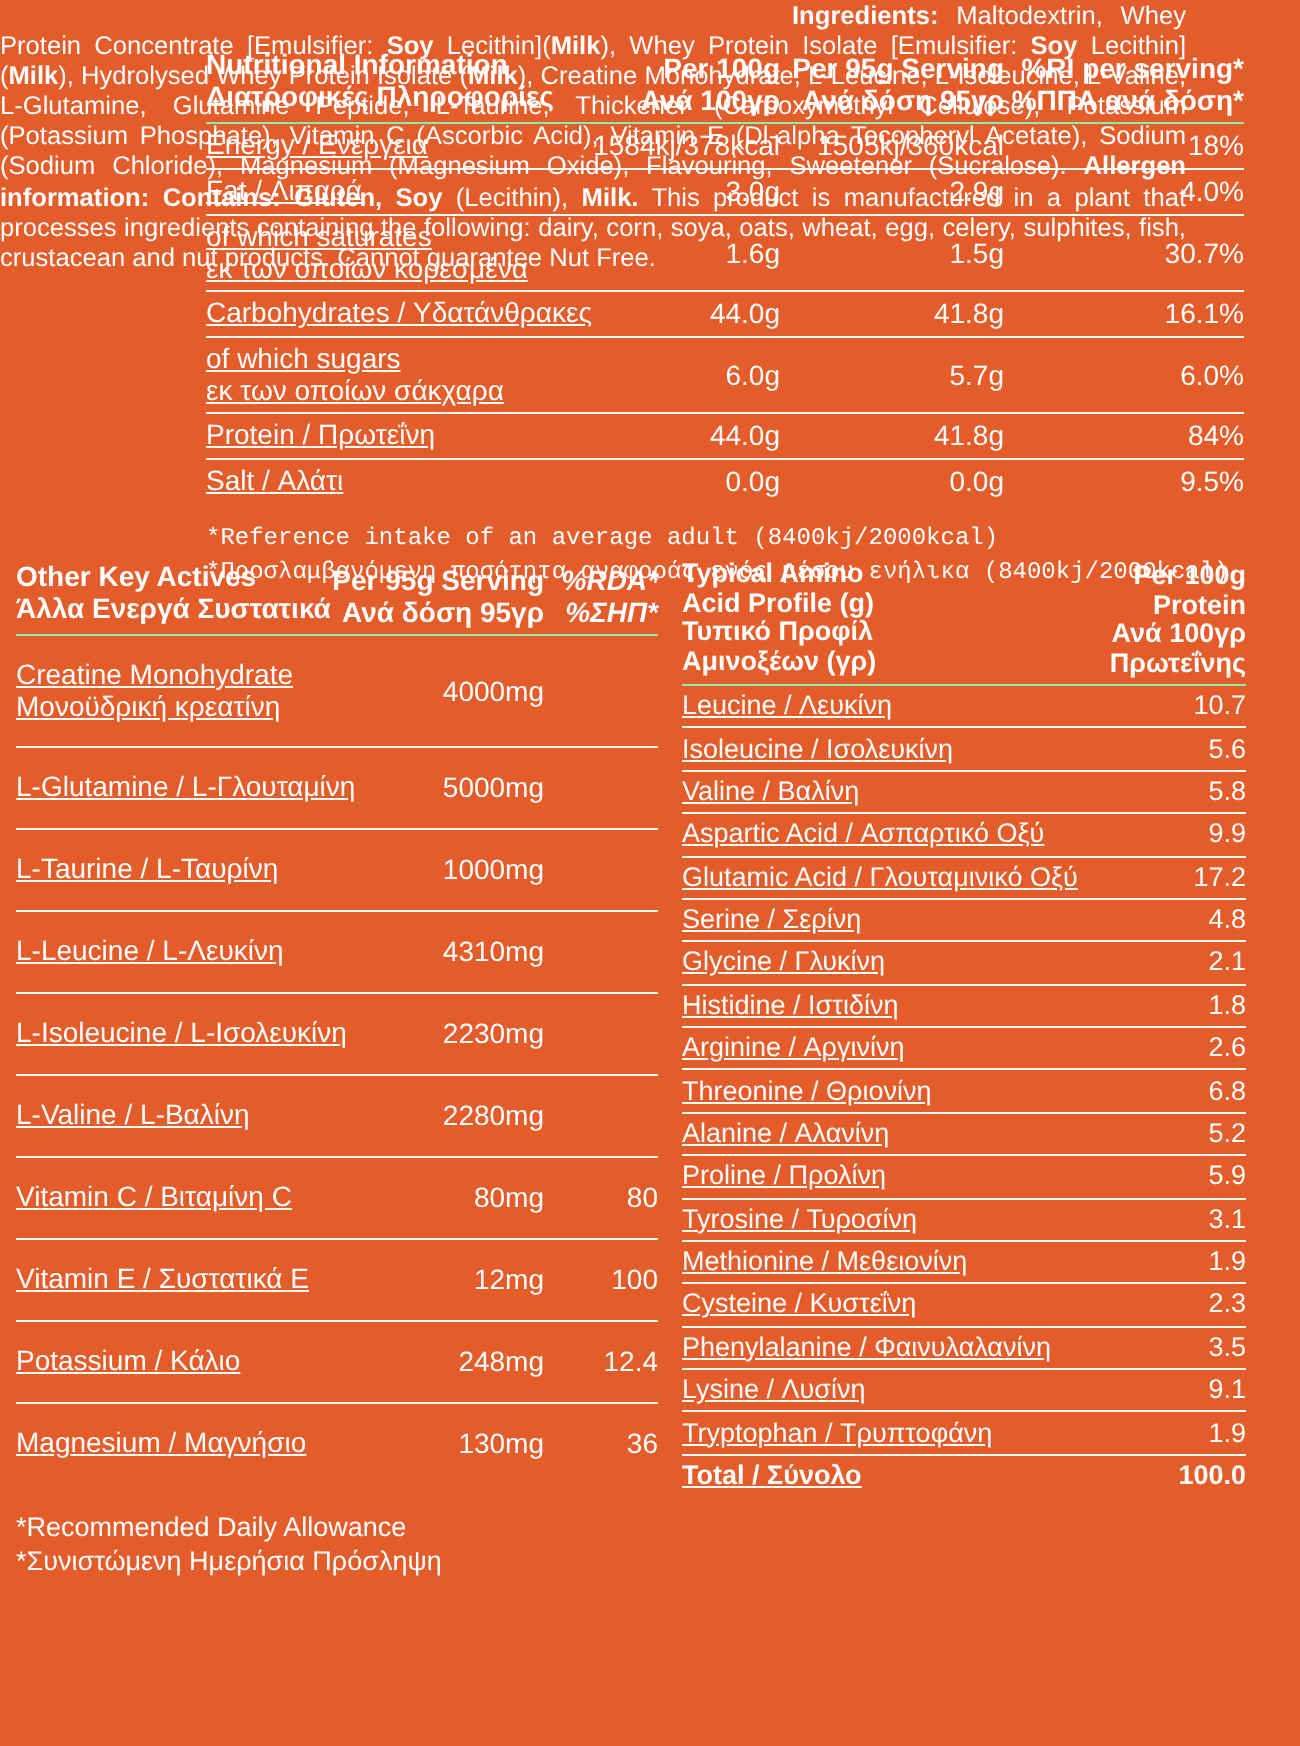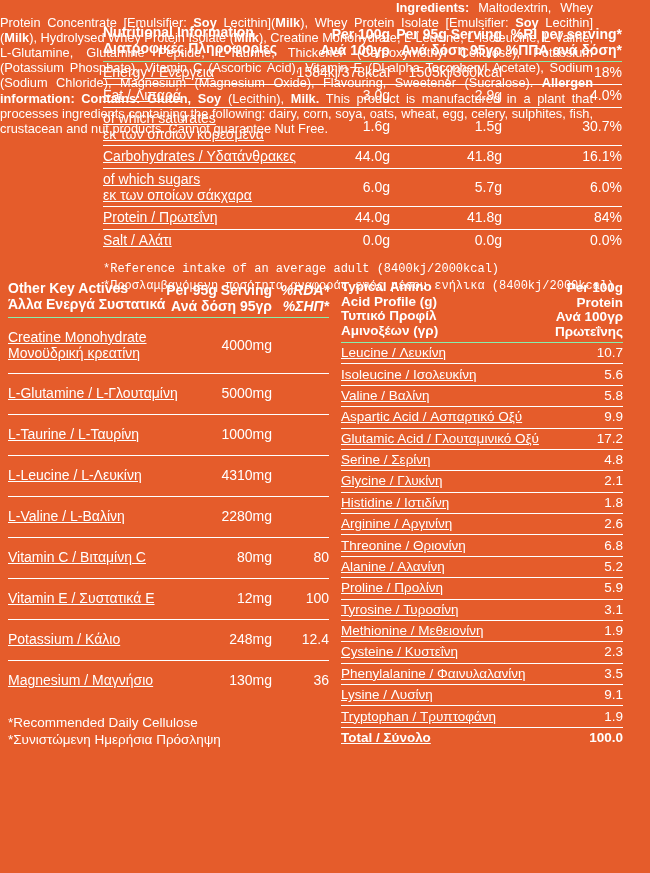--- a/index.html
+++ b/index.html
@@ -111,21 +111,21 @@
       <div class="row">
         <span class="lab">Protein / Πρωτεΐνη</span>
         <span class="val v1">44.0g</span>
         <span class="val v2">41.8g</span>
         <span class="val v3">84%</span>
       </div>
       <div class="row">
         <span class="lab">Salt / Αλάτι</span>
         <span class="val v1">0.0g</span>
         <span class="val v2">0.0g</span>
-        <span class="val v3">0.0%</span>
+        <span class="val v3">9.5%</span>
       </div>
     </div>
   <p class="footnote">*Reference intake of an average adult (8400kj/2000kcal)
 *Προσλαμβανόμενη ποσότητα αναφοράς ενός μέσου ενήλικα (8400kj/2000kcal)</p>
 </section>
 
 <section class="actives">
   <div class="t-head">
     <span class="h-title pre">Other Key Actives
 Άλλα Ενεργά Συστατικά</span>
@@ -150,20 +150,25 @@
         <span class="lab">L-Taurine / L-Ταυρίνη</span>
         <span class="val v1">1000mg</span>
         <span class="val v2"></span>
       </div>
       <div class="row">
         <span class="lab">L-Leucine / L-Λευκίνη</span>
         <span class="val v1">4310mg</span>
         <span class="val v2"></span>
       </div>
       <div class="row">
+        <span class="lab">L-Isoleucine / L-Ισολευκίνη</span>
+        <span class="val v1">2230mg</span>
+        <span class="val v2"></span>
+      </div>
+      <div class="row">
         <span class="lab">L-Valine / L-Βαλίνη</span>
         <span class="val v1">2280mg</span>
         <span class="val v2"></span>
       </div>
       <div class="row">
         <span class="lab">Vitamin C / Βιταμίνη C</span>
         <span class="val v1">80mg</span>
         <span class="val v2">80</span>
       </div>
       <div class="row">
@@ -175,21 +180,21 @@
         <span class="lab">Potassium / Κάλιο</span>
         <span class="val v1">248mg</span>
         <span class="val v2">12.4</span>
       </div>
       <div class="row">
         <span class="lab">Magnesium / Μαγνήσιο</span>
         <span class="val v1">130mg</span>
         <span class="val v2">36</span>
       </div>
     </div>
-  <p class="footnote">*Recommended Daily Cellulose
+  <p class="footnote">*Recommended Daily Allowance
 *Συνιστώμενη Ημερήσια Πρόσληψη</p>
 </section>
 
 <section class="amino">
   <div class="t-head">
     <span class="h-title pre">Typical Amino
 Acid Profile (g)
 Τυπικό Προφίλ
 Αμινοξέων (γρ)</span>
     <span class="h-col h-col-value" style="right:0;">Per 100g

